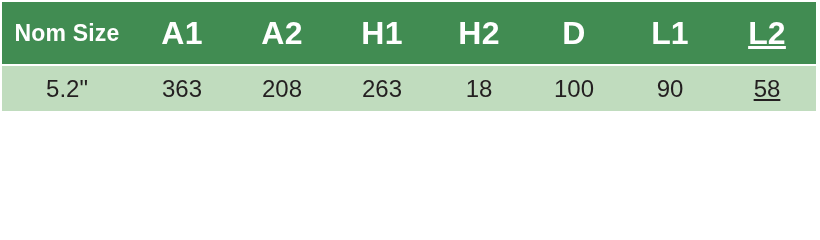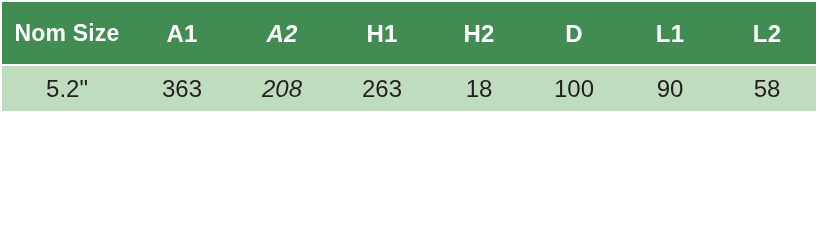--- a/index.html
+++ b/index.html
@@ -33,21 +33,21 @@
   
   thead tr.header-row {
     background: #7f1d1d;
     margin-left: 24px;
   }
   thead th {
     height: 62px;
     padding: 0 2px;
     color: #ffffff;
     font-weight: bold;
-    font-size: 24px;
+    font-size: 32px;
     line-height: 25px;
     text-align: center;
     vertical-align: middle;
     letter-spacing: 0.2px;
     border: 0;
     background: #418c52;
     box-sizing: border-box;
   }
   thead th.col-nom {
     font-size: 23px;
@@ -76,26 +76,26 @@
     text-align: center;
     vertical-align: middle;
     border: 0;
     background: #c0dcbe;
     box-sizing: border-box;
   }
 
   
   .w-nom { width: 130px; }
   .w-a1  { width: 100px; }
-  .w-a2  { width: 100px; font-style: italic; }
+  .w-a2  { width: 100px; }
   .w-h1  { width: 100px; text-align: center; }
   .w-h2  { width: 94px;  }
   .w-d   { width: 96px;  }
   .w-l1  { width: 96px;  }
-  .w-l2  { width: 98px;  }
+  .w-l2  { width: 98px; text-decoration: underline;  }
 </style>
 </head>
 <body>
 
 <div class="table-wrap">
   <table class="dim-table">
     <thead>
       <tr class="header-row">
         <th class="col-nom w-nom">Nom Size</th>
         <th class="w-a1">A1</th>

